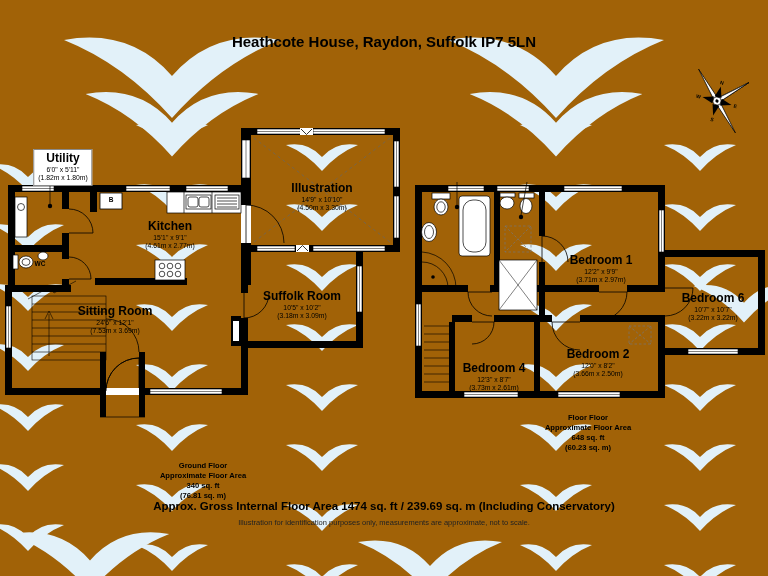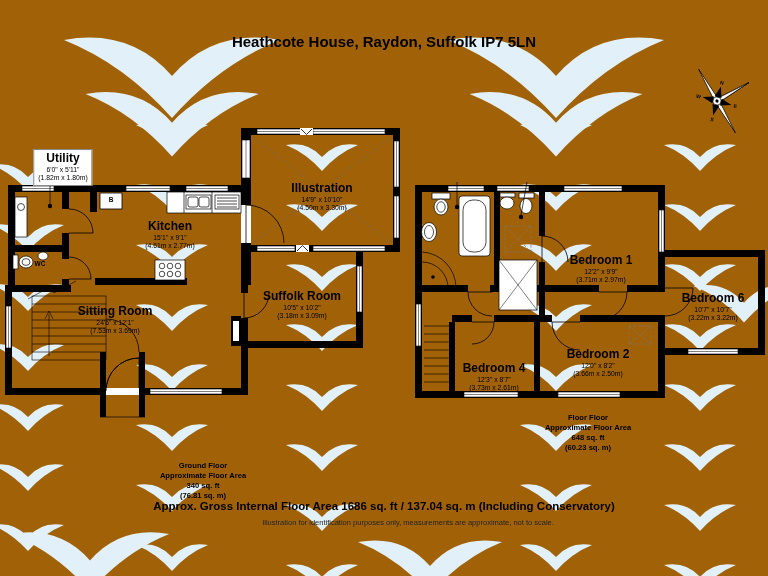--- a/index.html
+++ b/index.html
@@ -6,21 +6,21 @@
   .page{position:relative;width:768px;height:576px;background:#a16207;overflow:hidden;
         font-family:"Liberation Sans",sans-serif;}
   svg{position:absolute;left:0;top:0;}
   .lbl{position:absolute;transform:translateX(-50%);text-align:center;white-space:nowrap;color:#000;z-index:5;}
   .name{font-size:12px;font-weight:bold;line-height:1.25;}
   .dim{font-size:6.8px;line-height:1.25;}
   .boxed{background:#fff;border:1px solid #8a8a8a;padding:1px 4px 2px 4px;}
   .area-line{font-size:7.6px;font-weight:bold;line-height:1.3;}
   .title{position:absolute;transform:translateX(-50%);font-size:15px;font-weight:bold;white-space:nowrap;z-index:5;}
   .footer-main{position:absolute;transform:translateX(-50%);font-size:11.5px;font-weight:bold;white-space:nowrap;z-index:5;}
-  .footer-sub{position:absolute;transform:translateX(-50%);font-size:7.5px;color:#222;white-space:nowrap;z-index:5;margin-left:24px;}
+  .footer-sub{position:absolute;transform:translateX(-50%);font-size:7.5px;color:#222;white-space:nowrap;z-index:5;}
   .tiny{font-size:6.5px;font-weight:bold;line-height:1;}
 </style>
 </head>
 <body>
 
 <div class="page">
 
   <svg width="768" height="576" viewBox="0 0 768 576">
     <defs>
       <path id="chev" d="M0,16 Q-16,-2 -36,-10 Q-14,-14 0,2 Q14,-14 36,-10 Q16,-2 0,16 Z"></path>
@@ -407,16 +407,16 @@
     <div class="dim">(3.66m x 2.50m)</div>
   </div>
 
   <div class="lbl" style="left:588px;top:413px;">
     <div class="area-line">Floor Floor</div>
     <div class="area-line">Approximate Floor Area</div>
     <div class="area-line">648 sq. ft</div>
     <div class="area-line">(60.23 sq. m)</div>
   </div>
 
-  <div class="footer-main" style="left:384px;top:500px;">Approx. Gross Internal Floor Area 1686 sq. ft / 137.04 sq. m (Including Conservatory)</div>
+  <div class="footer-main" style="left:384px;top:500px;">Approx. Gross Internal Floor Area 1474 sq. ft / 239.69 sq. m (Including Conservatory)</div>
   <div class="footer-sub" style="left:384px;top:518px;">Illustration for identification purposes only, measurements are approximate, not to scale.</div>
 
 </div>
 
 </body></html>

